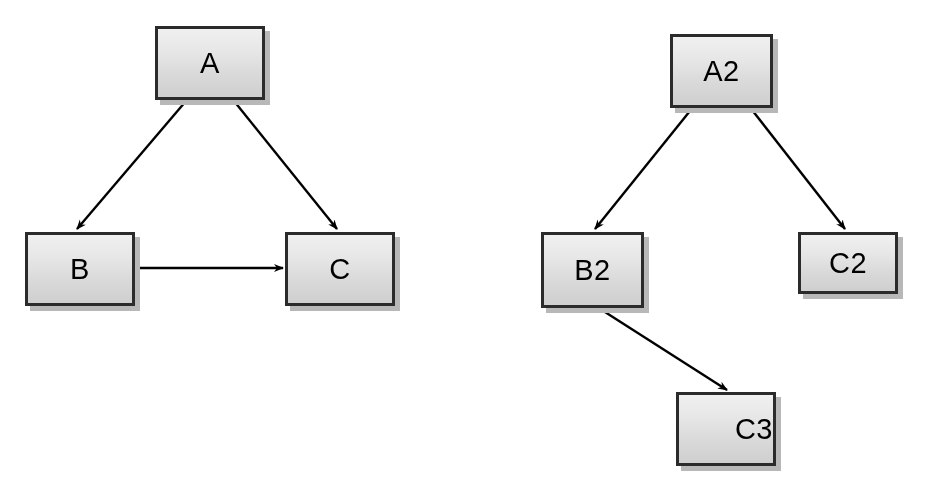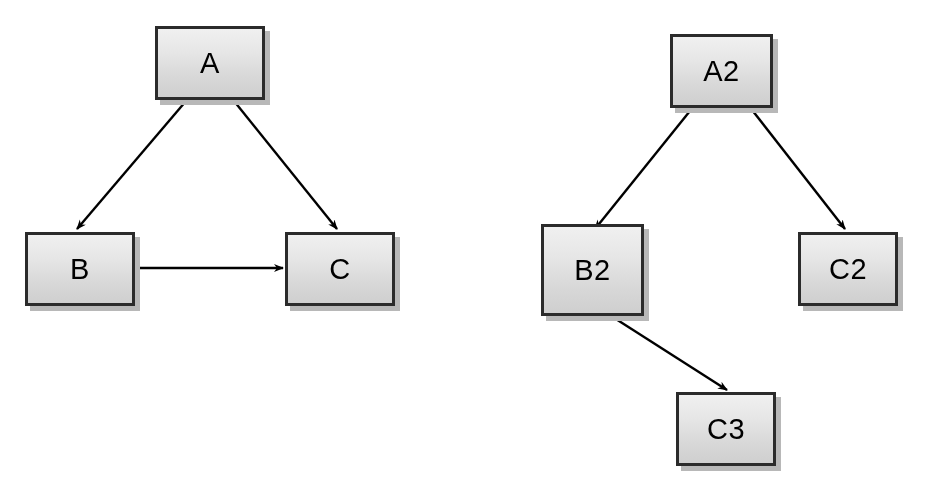--- a/index.html
+++ b/index.html
@@ -74,24 +74,24 @@
       </div>
       <div class="node" style="left: 25px; top: 232px; width: 110px; height: 74px;">
         <span class="node-label">B</span>
       </div>
       <div class="node" style="left: 285px; top: 232px; width: 110px; height: 74px;">
         <span class="node-label">C</span>
       </div>
       <div class="node" style="left: 670px; top: 34px; width: 103px; height: 74px;">
         <span class="node-label">A2</span>
       </div>
-      <div class="node" style="left: 541px; top: 224px; width: 103px; height: 92px;">
+      <div class="node" style="left: 541px; top: 232px; width: 103px; height: 76px;">
         <span class="node-label">B2</span>
       </div>
-      <div class="node" style="left: 798px; top: 232px; width: 100px; height: 74px;">
+      <div class="node" style="left: 798px; top: 232px; width: 100px; height: 62px;">
         <span class="node-label">C2</span>
       </div>
-      <div class="node" style="left: 676px; top: 392px; width: 100px; height: 74px;">
+      <div class="node" style="left: 676px; top: 392px; width: 100px; height: 74px; justify-content: flex-end;">
         <span class="node-label">C3</span>
       </div>
     </div>
 
 </div>
 
 </body></html>

